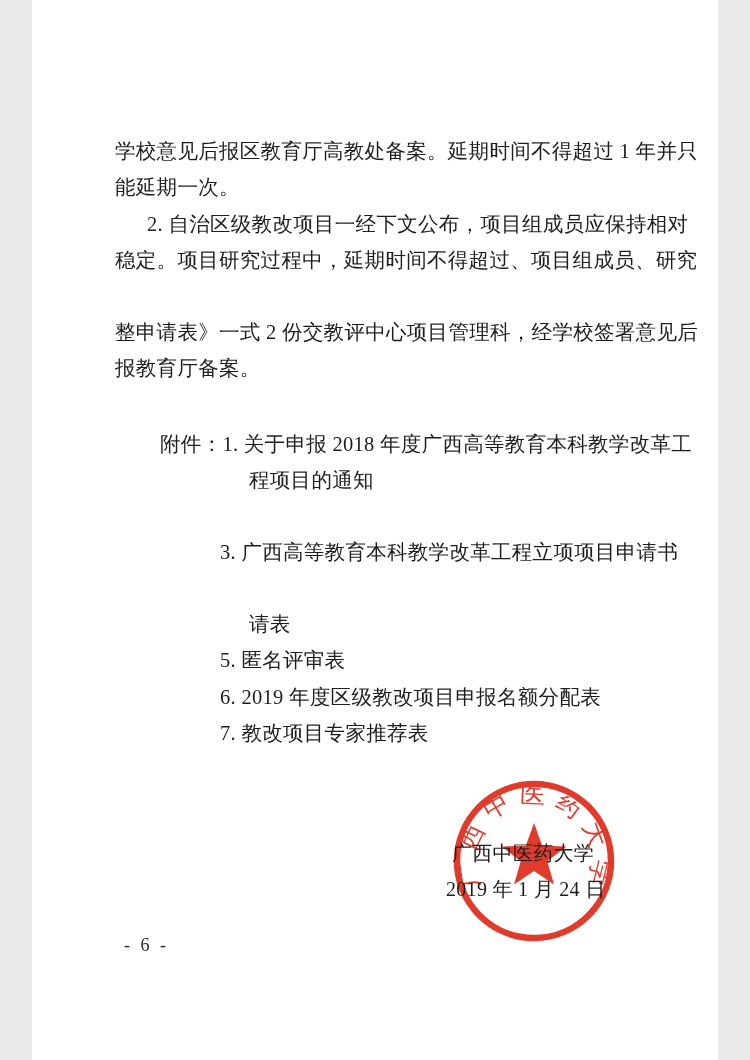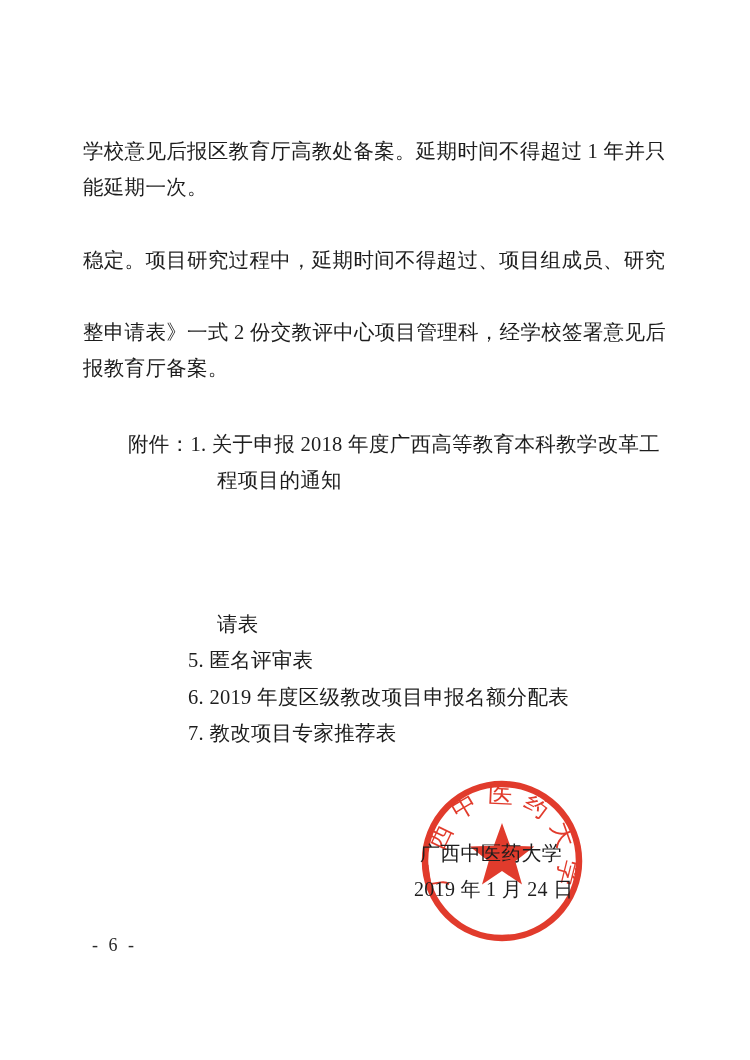--- a/index.html
+++ b/index.html
@@ -1,17 +1,17 @@
 <!DOCTYPE html>
 <html><head>
 <meta charset="utf-8">
 <style>
   html,body{margin:0;padding:0;background:#e9e9e9;}
   .page{
-    position:relative;width:750px;height:1060px;margin:0 auto;
+    position:relative;width:686px;height:1060px;margin:0 auto;
     background:#ffffff;overflow:hidden;
     font-family:"Liberation Serif","DejaVu Serif",serif;
     color:#1d1d1d;
   }
   .line{position:absolute;white-space:nowrap;font-size:20.5px;letter-spacing:0.3px;line-height:1;}
   
   .b1{top:141px;left:83px}
   .b2{top:177px;left:83px}
   .b3{top:214px;left:115px}
   .b4{top:250px;left:83px}
@@ -36,26 +36,28 @@
   
   .seal{position:absolute;left:416px;top:776px;width:172px;height:172px;z-index:2;opacity:0.92;}
 </style>
 </head>
 <body>
 
 <div class="page">
 
   <div class="line b1">学校意见后报区教育厅高教处备案。延期时间不得超过 1 年并只</div>
   <div class="line b2">能延期一次。</div>
+  <div class="line b3">2. 自治区级教改项目一经下文公布，项目组成员应保持相对</div>
   <div class="line b4">稳定。项目研究过程中，延期时间不得超过、项目组成员、研究</div>
   <div class="line b6">整申请表》一式 2 份交教评中心项目管理科，经学校签署意见后</div>
   <div class="line b7">报教育厅备案。</div>
 
   <div class="line a1">附件：1. 关于申报 2018 年度广西高等教育本科教学改革工</div>
   <div class="line a2">程项目的通知</div>
+  <div class="line a4">3. 广西高等教育本科教学改革工程立项项目申请书</div>
   <div class="line a6">请表</div>
   <div class="line a7">5. 匿名评审表</div>
   <div class="line a8">6. 2019 年度区级教改项目申报名额分配表</div>
   <div class="line a9">7. 教改项目专家推荐表</div>
 
   <svg class="seal" viewBox="0 0 172 172" xmlns="http://www.w3.org/2000/svg">
     <circle cx="86" cy="85" r="77" fill="none" stroke="#df2b1b" stroke-width="6.5"></circle>
     <path id="sealArc" d="M 33.4 109.5 A 58 58 0 1 1 138.6 109.5" fill="none"></path>
     <text font-size="25" fill="#df2b1b" letter-spacing="9" font-family="Liberation Serif, DejaVu Serif, serif">
       <textPath href="#sealArc">广西中医药大学</textPath>

